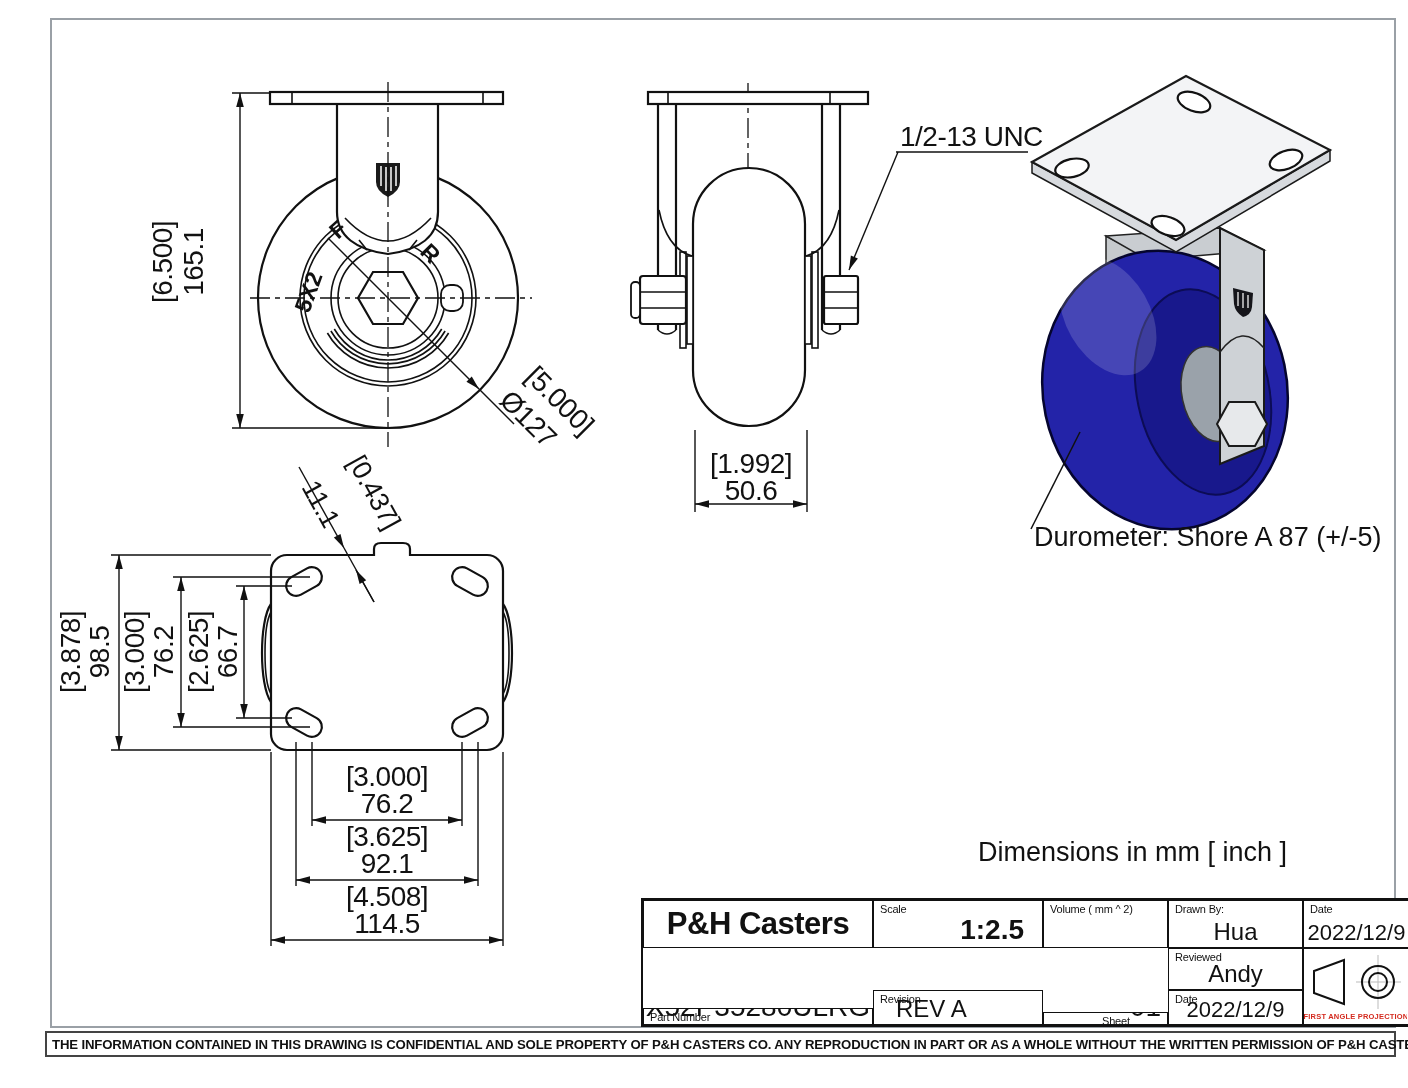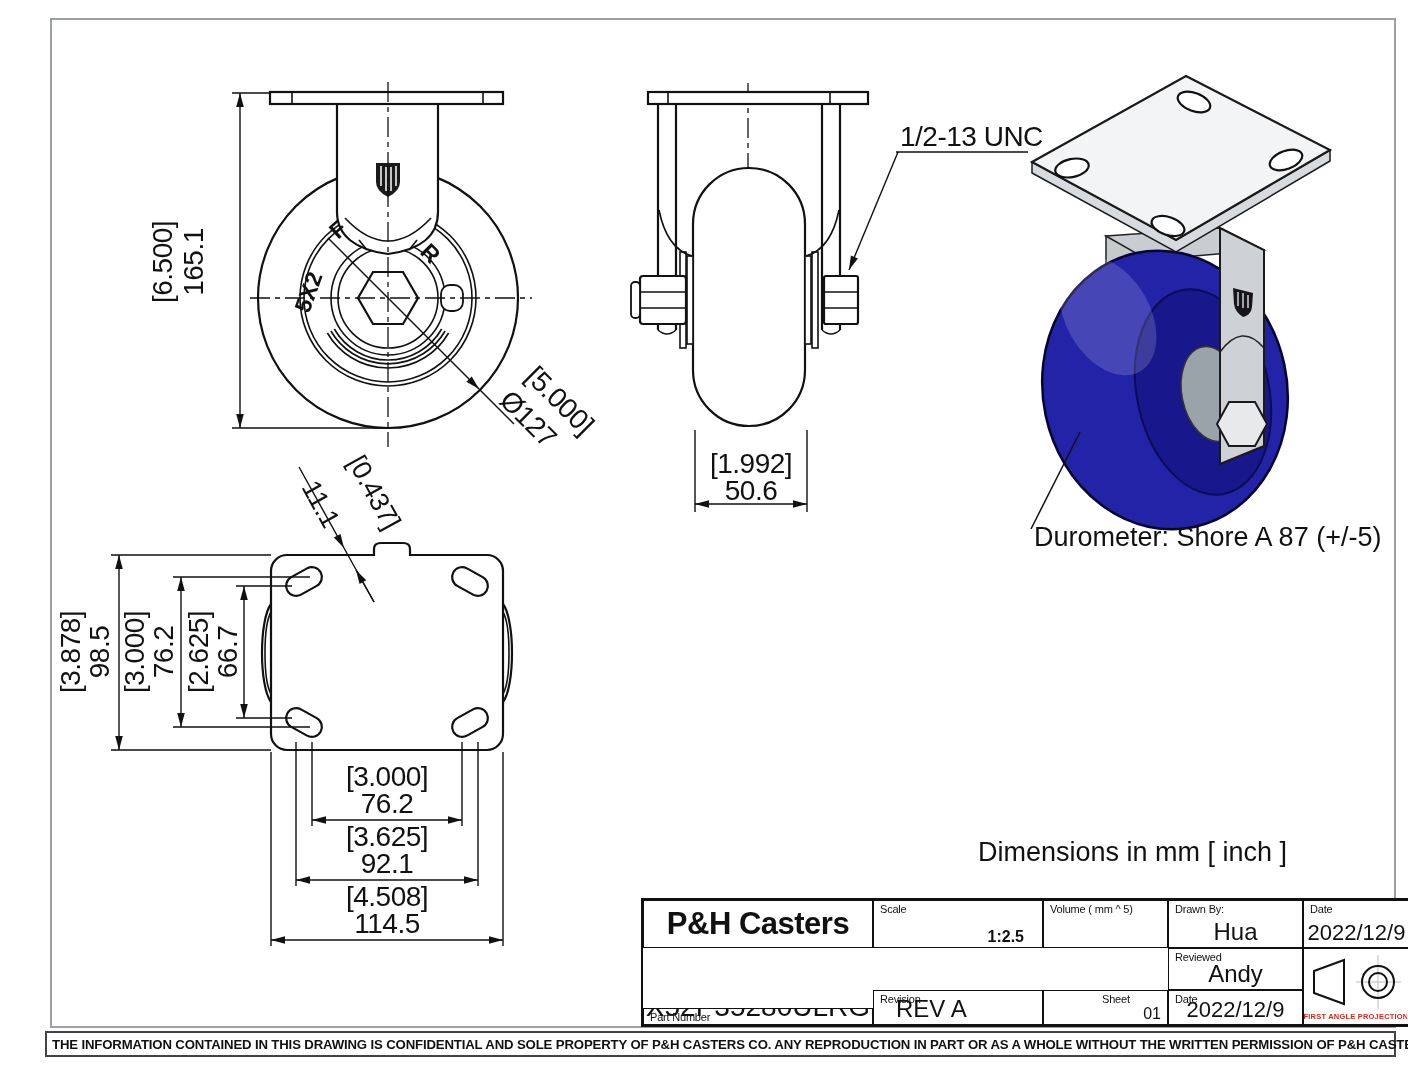--- a/index.html
+++ b/index.html
@@ -21,21 +21,21 @@
   .dimt2{font-family:"Liberation Sans",sans-serif;font-size:27px;fill:#111;letter-spacing:-0.5px;}
   .mark{font-family:"Liberation Sans",sans-serif;font-weight:700;font-size:23px;fill:#111;}
   .unitt{font-family:"Liberation Sans",sans-serif;font-size:27px;fill:#111;}
   
   #titleblock{position:absolute;left:641px;top:898px;width:771px;height:129px;
       display:grid;grid-template-columns:230px 170px 125px 135px 107px;
       grid-template-rows:48px 42px 35px;border:2px solid #111;background:#fff;box-sizing:border-box;}
   .tb-cell{border:1px solid #111;position:relative;box-sizing:border-box;overflow:hidden;}
   .tb-label{position:absolute;top:2px;left:6px;font-size:11px;font-weight:400;letter-spacing:-0.2px;}
   .tb-value{position:absolute;inset:0;display:flex;align-items:flex-end;justify-content:center;
-      font-size:16px;padding-bottom:1px;}
+      font-size:28px;padding-bottom:1px;}
   .company{display:flex;align-items:center;justify-content:center;
       font-size:31px;font-weight:800;letter-spacing:-0.5px;}
   
   #disclaimer{position:absolute;left:45px;top:1031px;width:1351px;height:26px;border:2px solid #444;
       box-sizing:border-box;background:#fff;display:flex;align-items:center;
       font-size:13.2px;font-weight:700;padding-left:5px;white-space:nowrap;letter-spacing:-0.15px;}
   .projred{fill:#d42a1e;font-size:7.5px;font-weight:700;letter-spacing:0.2px;
       font-family:"Liberation Sans",sans-serif;}
 </style>
 </head>
@@ -225,21 +225,21 @@
 
   <div id="titleblock">
     <div class="tb-cell company" style="grid-area:1/1/2/2;">P&amp;H Casters</div>
 
     <div class="tb-cell" style="grid-area:1/2/2/3;">
       <div class="tb-label">Scale</div>
       <div class="tb-value" style="justify-content:flex-end;padding-right:18px;font-weight:700;">1:2.5</div>
     </div>
 
     <div class="tb-cell" style="grid-area:1/3/2/4;">
-      <div class="tb-label">Volume ( mm ^ 5)</div>
+      <div class="tb-label">Volume ( mm ^ 2)</div>
       <div class="tb-value"></div>
     </div>
 
     <div class="tb-cell" style="grid-area:1/4/2/5;">
       <div class="tb-label">Drawn By:</div>
       <div class="tb-value" style="font-size:24px;">Hua</div>
     </div>
 
     <div class="tb-cell" style="grid-area:1/5/2/6;">
       <div class="tb-label">Date</div>
@@ -265,21 +265,21 @@
     <div class="tb-cell" style="grid-area:3/1/4/2;margin-top:18px;">
       <div class="tb-label">Part Number</div>
       <div class="tb-value" style="font-size:28px;justify-content:flex-end;padding-right:2px;white-space:nowrap;">X52P35280ULRG</div>
     </div>
 
     <div class="tb-cell" style="grid-area:3/2/4/3;">
       <div class="tb-label">Revision</div>
       <div class="tb-value" style="font-size:24px;justify-content:flex-start;padding-left:22px;margin-top:16px;">REV A</div>
     </div>
 
-    <div class="tb-cell" style="grid-area:3/3/4/4;">
+    <div class="tb-cell" style="grid-area:3/3/4/4;margin-top:22px;">
       <div class="tb-label" style="left:58px;">Sheet</div>
       <div class="tb-value" style="font-weight:400;justify-content:flex-end;padding-right:6px;">01</div>
     </div>
 
     <div class="tb-cell" style="grid-area:3/4/4/5;">
       <div class="tb-label">Date</div>
       <div class="tb-value" style="font-size:22px;">2022/12/9</div>
     </div>
   </div>
 

